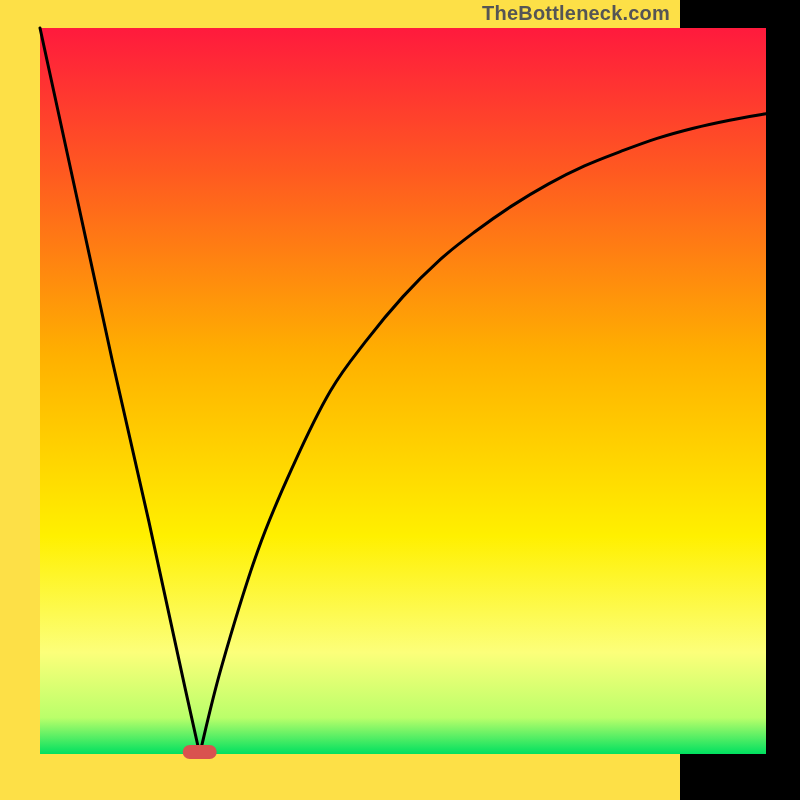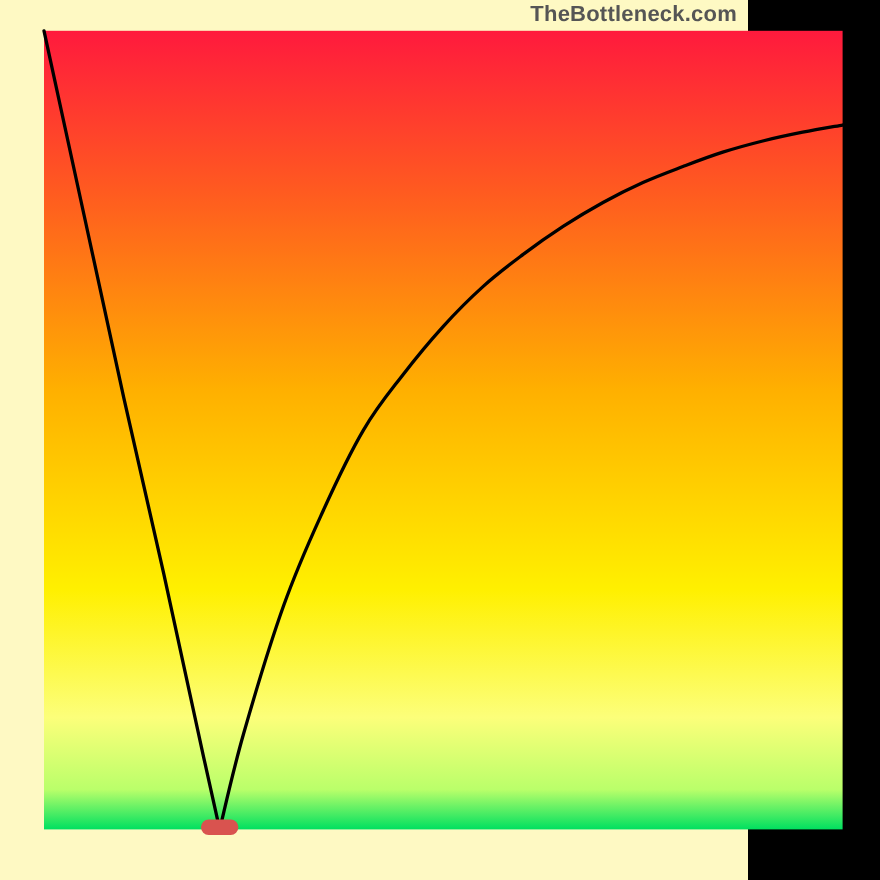--- a/index.html
+++ b/index.html
@@ -8,21 +8,21 @@
     width: 800px;
     height: 800px;
     overflow: hidden;
     background: #000;
     font-family: Arial, Helvetica, sans-serif;
   }
   .frame {
     position: relative;
     width: 680px;
     height: 800px;
-    background: #fef9c3;
+    background: #fde047;
   }
   .watermark {
     position: absolute;
     top: 2px;
     right: 10px;
     color: #555;
     font-size: 20px;
     font-weight: 600;
     letter-spacing: 0.2px;
     z-index: 5;

